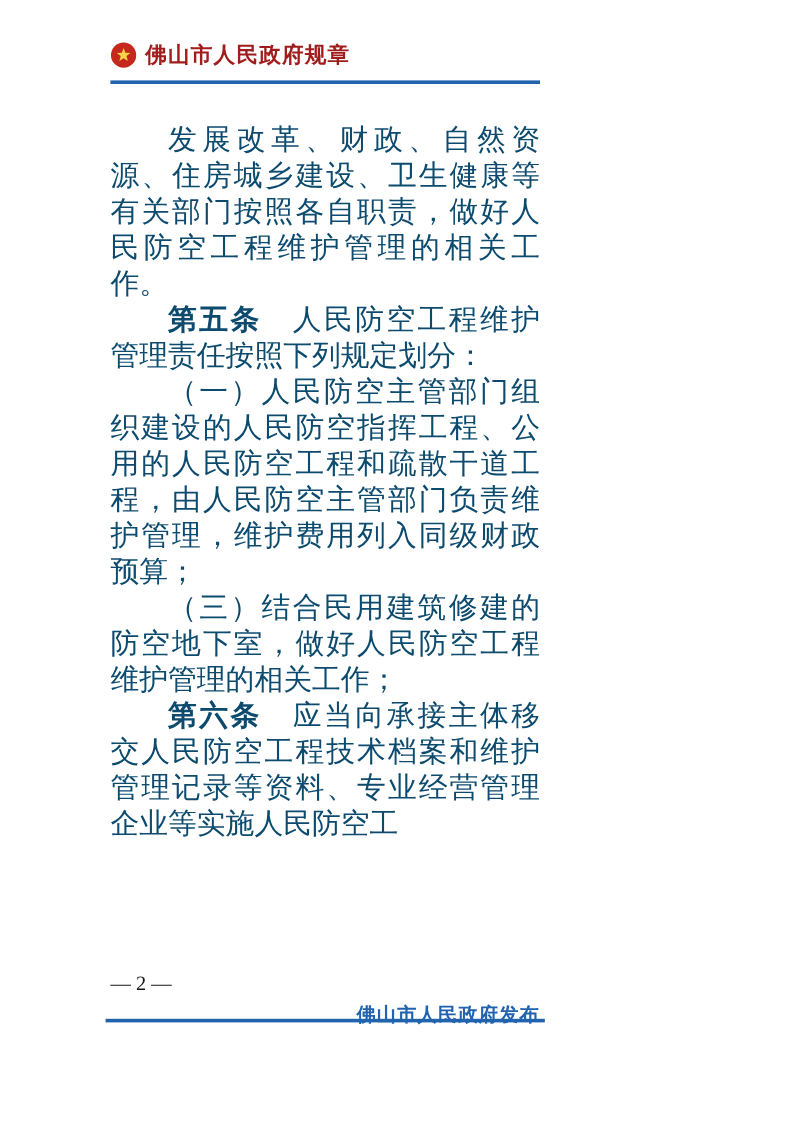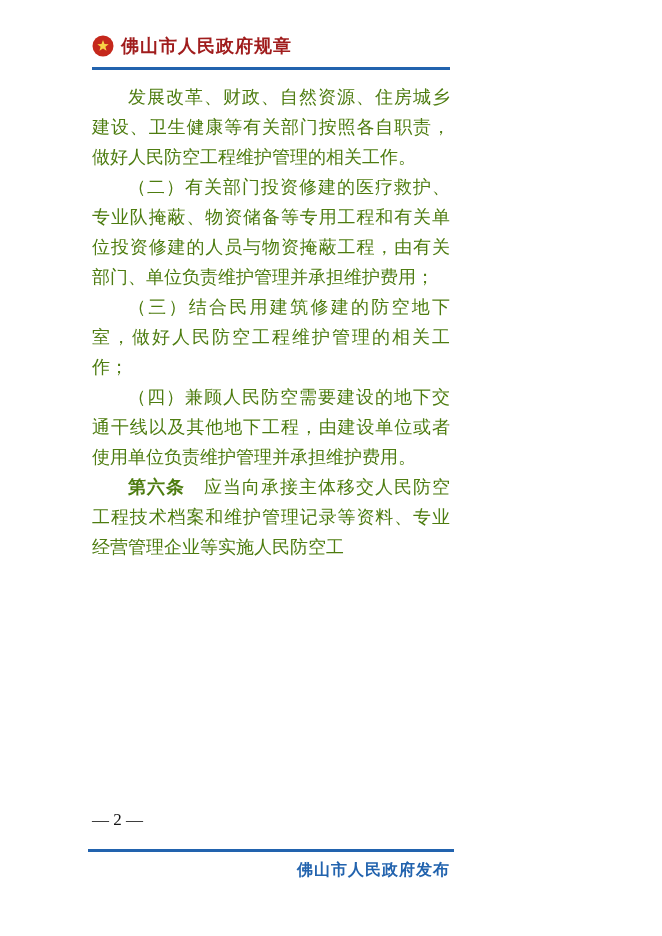--- a/index.html
+++ b/index.html
@@ -21,38 +21,38 @@
     }
     .emblem { display: inline-flex; width: 22px; height: 22px; flex: 0 0 auto; }
     .doc-title {
       font-family: "Liberation Sans", sans-serif;
       font-weight: 700; font-size: 18px;
       color: #a01d1d; letter-spacing: 1px;
       white-space: nowrap;
     }
     .header-rule { height: 3px; background: #2263ae; margin-top: 9px; }
     .doc-body {
-      margin-top: 12px;
-      font-size: 18px; line-height: 30px;
-      color: #4d7c0f;
+      margin-top: 32px;
+      font-size: 24px; line-height: 30px;
+      color: #0c4a6e;
       text-align: justify;
       text-justify: inter-ideograph;
     }
     .doc-body p { margin: 0; text-indent: 2em; }
     .lead { font-weight: 700; }
     .page-number {
       position: absolute; left: 92px; top: 810px;
       font-size: 17px; color: #141414;
     }
     .footer-rule {
       position: absolute; left: 88px; right: 88px; top: 849px;
       height: 3px; background: #2263ae;
     }
     .publisher {
-      position: absolute; right: 92px; top: 860px;
+      position: absolute; right: 92px; top: 836px;
       font-family: "Liberation Sans", sans-serif;
       font-weight: 700; font-size: 16px;
       color: #2263ae; letter-spacing: 1px;
     }
   </style>
 </head>
 <body>
 
 <div class="page">
 
@@ -62,23 +62,23 @@
         <circle cx="11" cy="11" r="10.5" fill="#c5281c"></circle>
         <polygon points="11,5 12.47,8.98 16.71,9.15 13.38,11.77 14.53,15.85 11,13.5 7.47,15.85 8.62,11.77 5.29,9.15 9.53,8.98" fill="#f8d247"></polygon>
       </svg>
     </span>
     <span class="doc-title">佛山市人民政府规章</span>
   </div>
   <div class="header-rule"></div>
 
   <div class="doc-body">
     <p><span class="lead"></span><span>发展改革、财政、自然资源、住房城乡建设、卫生健康等有关部门按照各自职责，做好人民防空工程维护管理的相关工作。</span></p>
-    <p><span class="lead"></span><span>（二）有关部门投资修建的医疗救护、专业队掩蔽、物资储备等专用工程和有关单位投资修建的人员与物资掩蔽工程，由有关部门、单位负责维护管理并承担维护费用；</span></p>
+    <p><span class="lead">第五条</span><span>　人民防空工程维护管理责任按照下列规定划分：</span></p>
+    <p><span class="lead"></span><span>（一）人民防空主管部门组织建设的人民防空指挥工程、公用的人民防空工程和疏散干道工程，由人民防空主管部门负责维护管理，维护费用列入同级财政预算；</span></p>
     <p><span class="lead"></span><span>（三）结合民用建筑修建的防空地下室，做好人民防空工程维护管理的相关工作；</span></p>
-    <p><span class="lead"></span><span>（四）兼顾人民防空需要建设的地下交通干线以及其他地下工程，由建设单位或者使用单位负责维护管理并承担维护费用。</span></p>
     <p><span class="lead">第六条</span><span>　应当向承接主体移交人民防空工程技术档案和维护管理记录等资料、专业经营管理企业等实施人民防空工</span></p>
   </div>
 
   <div class="page-number">— 2 —</div>
   <div class="footer-rule"></div>
   <div class="publisher">佛山市人民政府发布</div>
 
 </div>
 
 </body></html>

